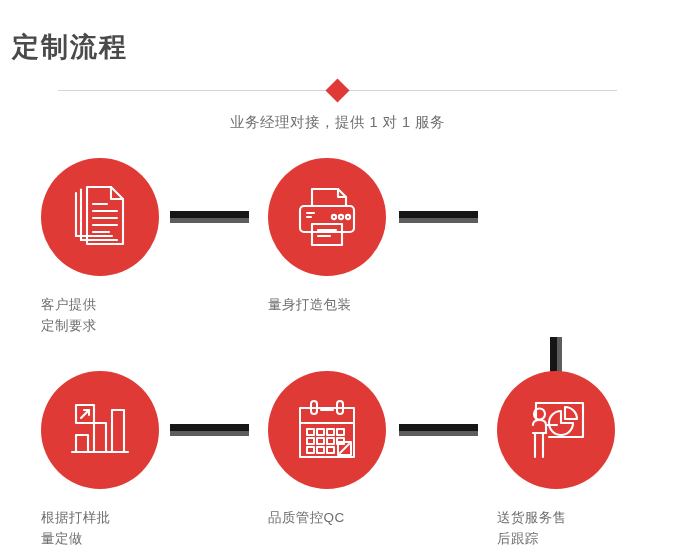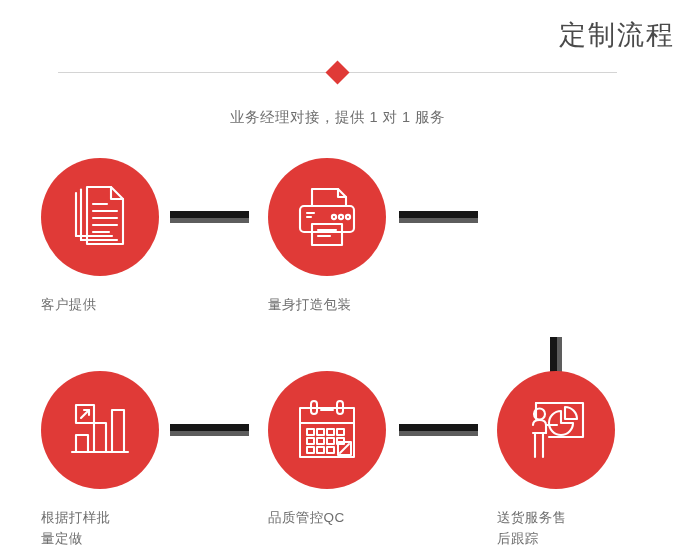--- a/index.html
+++ b/index.html
@@ -16,25 +16,25 @@
     color: #6b6b6b;
   }
 
   
   .header {
     position: absolute;
     left: 0; top: 0;
     width: 675px;
   }
   .page-title {
-    margin: 0;
+    margin: 12px;
     padding-top: 17px;
-    text-align: right;
+    text-align: left;
     font-size: 27px;
-    font-weight: normal;
+    font-weight: bold;
     letter-spacing: 2px;
     color: #4a4a4a;
     line-height: 36px;
   }
   .divider-wrap {
     position: relative;
     height: 26px;
     margin-top: 6px;
   }
   .divider-line {
@@ -54,21 +54,21 @@
     margin-left: -8.5px;
     margin-top: -8.5px;
     background: #e03a37;
     transform: rotate(45deg);
   }
   .subtitle {
     text-align: center;
     font-size: 14.5px;
     color: #6e6e6e;
     line-height: 20px;
-    margin-top: 22px;
+    margin-top: 9px;
     letter-spacing: 0.5px;
   }
 
   
   .flow {
     position: absolute;
     left: 0;
     top: 148px;
     width: 626px;
     height: 402px;
@@ -174,20 +174,21 @@
           <path d="M26 20 L40 20"></path>
           <path d="M26 27 L50 27"></path>
           <path d="M26 34 L50 34"></path>
           <path d="M26 41 L50 41"></path>
           <path d="M26 48 L42 48"></path>
         </svg>
       </span>
     </div>
     <div class="caption">
       <span>客户提供</span>
+      <span class="l2">定制要求</span>
     </div>
   </div>
 
   <div class="conn-h" style="left:170px; top:63px;">
     <div class="bar-top"></div>
     <div class="bar-shadow"></div>
   </div>
 
   <div class="step row1 col2">
     <div class="circle">

